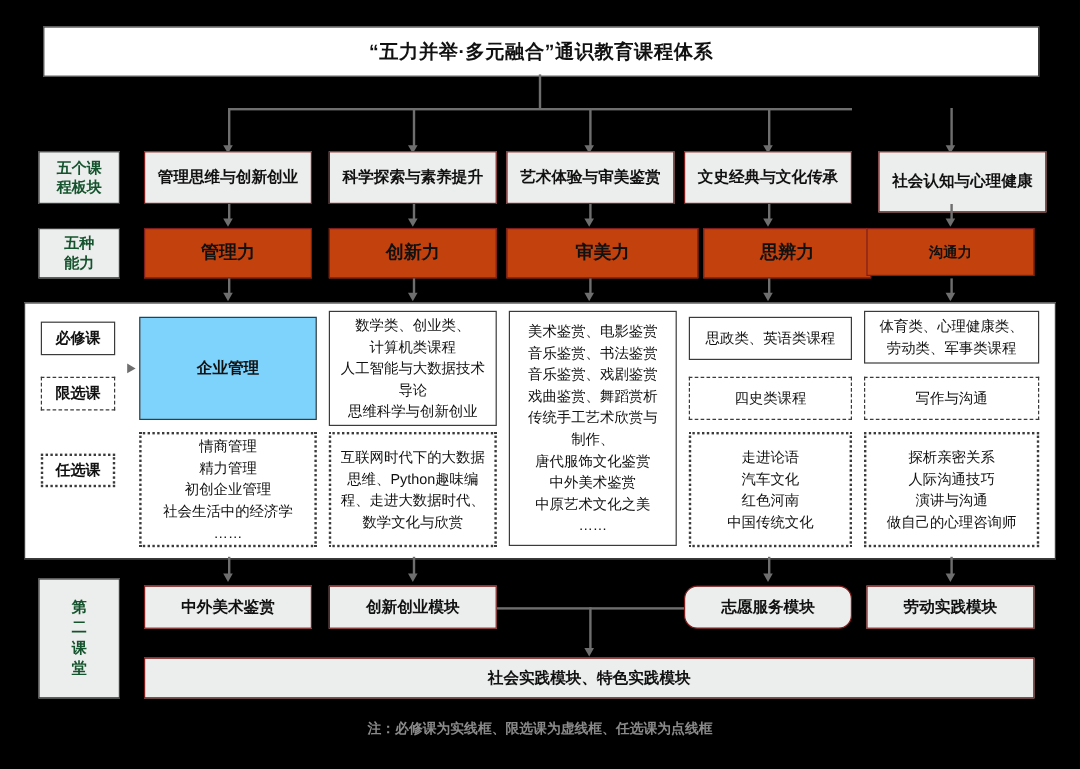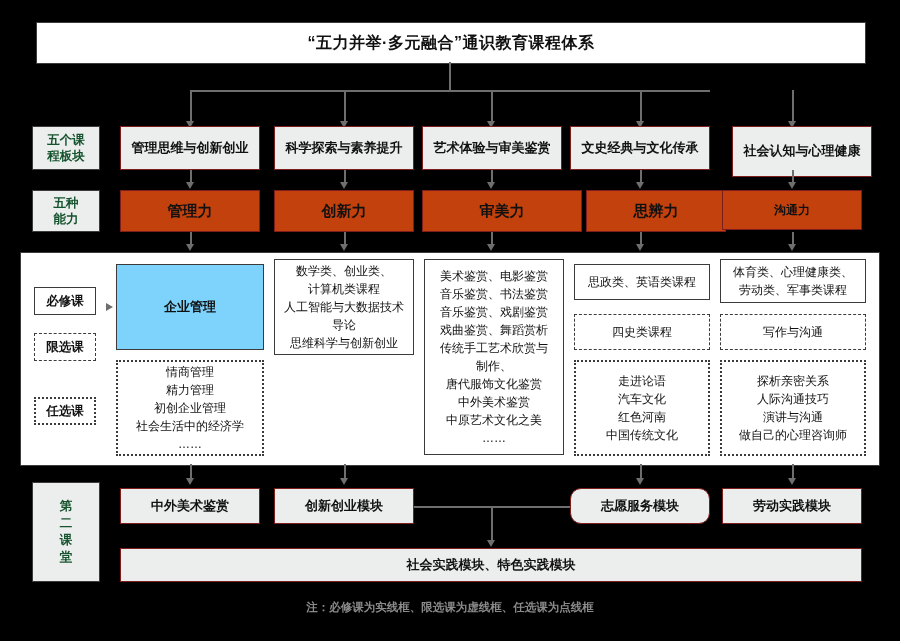--- a/index.html
+++ b/index.html
@@ -71,21 +71,20 @@
     background: #ffffff;
     border: 1px solid #3b3b3b;
   }
 
   .small-tag {
     position: absolute;
     box-sizing: border-box;
     display: flex; align-items: center; justify-content: center;
     font-size: 12.5px; font-weight: bold; color: #111111;
     background: #ffffff;
-    margin-top: 19px;
   }
   .tag-solid { border: 1px solid #3b3b3b; }
   .tag-dashed { border: 1.5px dashed #3b3b3b; }
   .tag-dotted { border: 2px dotted #3b3b3b; }
 
   .cell {
     position: absolute;
     box-sizing: border-box;
     display: flex; align-items: center; justify-content: center;
     text-align: center;
@@ -223,20 +222,24 @@
 劳动类、军事类课程</div>
 
   <div class="cell dashed" style="left:574px; top:314px; width:136px; height:36px;">四史类课程</div>
   <div class="cell dashed" style="left:720px; top:314px; width:146px; height:36px;">写作与沟通</div>
 
   <div class="cell dotted" style="left:116px; top:360px; width:148px; height:96px;">情商管理
 精力管理
 初创企业管理
 社会生活中的经济学
 ……</div>
+  <div class="cell dotted" style="left:274px; top:360px; width:140px; height:96px;">互联网时代下的大数据
+思维、Python趣味编
+程、走进大数据时代、
+数学文化与欣赏</div>
   <div class="cell dotted" style="left:574px; top:360px; width:136px; height:96px;">走进论语
 汽车文化
 红色河南
 中国传统文化</div>
   <div class="cell dotted" style="left:720px; top:360px; width:146px; height:96px;">探析亲密关系
 人际沟通技巧
 演讲与沟通
 做自己的心理咨询师</div>
 
   <div class="arrow-right" style="left:106px; top:303px;"></div>

